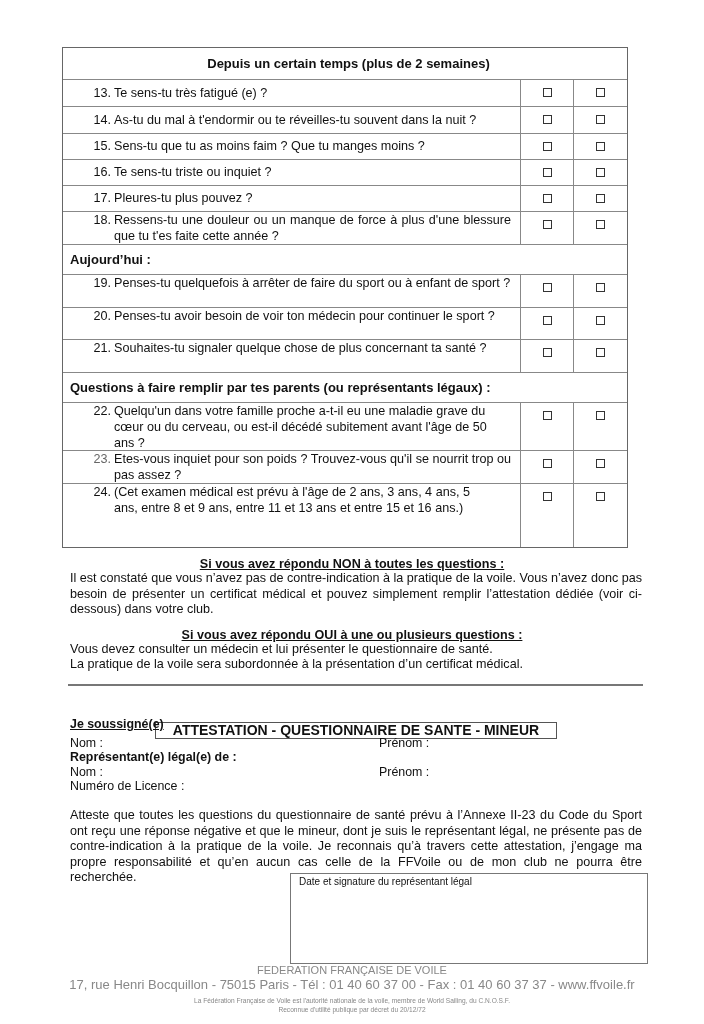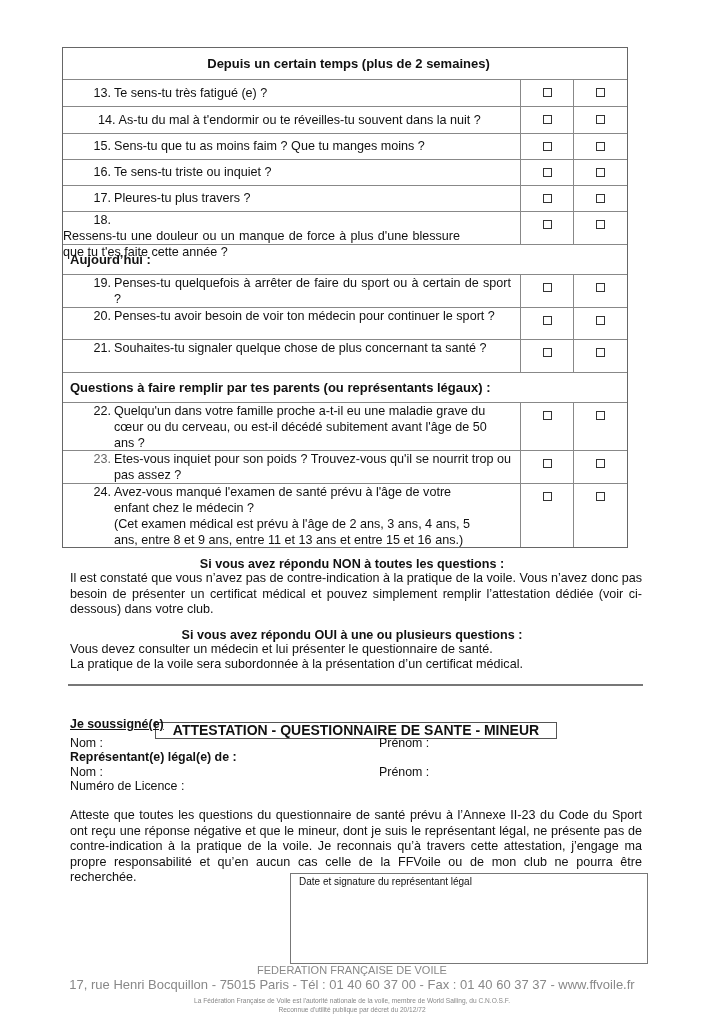--- a/index.html
+++ b/index.html
@@ -13,21 +13,21 @@
   .section-hdr { display:flex; align-items:center; padding-left:7px; font-weight:bold; font-size:13px; box-sizing:border-box; }
   .qcell { width:458px; box-sizing:border-box; display:flex; font-size:12.6px; line-height:16px; padding-top:3px; }
   .qnum { width:51px; text-align:right; padding-right:3px; flex:none; box-sizing:border-box; }
   .qnum.grey { color:#666; }
   .qtext { width:397px; text-align:justify; }
   .qtext.left { text-align:left; }
   .cb-col { width:53px; border-left:1px solid #888; box-sizing:border-box; display:flex; justify-content:center; padding-top:8px; }
   .cb-col.last { width:54px; }
   .cbox { width:9px; height:9px; border:1.3px solid #333; box-sizing:border-box; background:#fff; cursor:pointer; }
 
-  .centered-ul { position:absolute; left:0; width:704px; text-align:center; font-weight:bold; font-size:12.6px; }
+  .centered-ul { position:absolute; left:0; width:704px; text-align:center; font-weight:bold; font-size:12.6px; text-decoration:underline; }
   .para { position:absolute; left:70px; width:572px; font-size:12.6px; line-height:15.5px; text-align:justify; }
 
   .sep { position:absolute; left:68px; top:684px; width:575px; height:2px; background:#777; }
   .title-box { position:absolute; left:155px; top:722px; width:402px; height:17px; border:1px solid #555; box-sizing:border-box;
                font-weight:bold; font-size:14px; text-align:center; line-height:15px; }
   .lbl { position:absolute; font-size:12.4px; line-height:14px; }
   .bold { font-weight:bold; }
   .ul { text-decoration:underline; }
 
   .sig-box { position:absolute; left:290px; top:873px; width:358px; height:91px; border:1px solid #777; box-sizing:border-box;padding-left:7px; }
@@ -51,21 +51,21 @@
       </div>
     <div class="cb-col">
         <span class="cbox"></span>
       </div>
     <div class="cb-col last">
         <span class="cbox"></span>
       </div>
   </div>
 
   <div class="row" style="height:27px;">
-    <div class="qcell" style="padding-top:5px;justify-content:center;">
+    <div class="qcell" style="padding-top:5px;">
         <span class="qnum">14.</span>
         <span class="qtext left">As-tu du mal à t'endormir ou te réveilles-tu souvent dans la nuit ?</span>
       </div>
     <div class="cb-col">
         <span class="cbox"></span>
       </div>
     <div class="cb-col last">
         <span class="cbox"></span>
       </div>
   </div>
@@ -92,51 +92,51 @@
         <span class="cbox"></span>
       </div>
     <div class="cb-col last">
         <span class="cbox"></span>
       </div>
   </div>
 
   <div class="row" style="height:26px;">
     <div class="qcell" style="padding-top:4px;">
         <span class="qnum">17.</span>
-        <span class="qtext left">Pleures-tu plus travers ?</span>
-      </div>
-    <div class="cb-col">
-        <span class="cbox"></span>
-      </div>
-    <div class="cb-col last">
-        <span class="cbox"></span>
-      </div>
-  </div>
-
-  <div class="row" style="height:33px;">
-    <div class="qcell" style="padding-top:0px;flex-direction:column;">
+        <span class="qtext left">Pleures-tu plus pouvez ?</span>
+      </div>
+    <div class="cb-col">
+        <span class="cbox"></span>
+      </div>
+    <div class="cb-col last">
+        <span class="cbox"></span>
+      </div>
+  </div>
+
+  <div class="row" style="height:33px;">
+    <div class="qcell" style="padding-top:0px;">
         <span class="qnum">18.</span>
         <span class="qtext">Ressens-tu une douleur ou un manque de force à plus d'une blessure que tu t'es faite cette année ?</span>
       </div>
     <div class="cb-col">
         <span class="cbox"></span>
       </div>
     <div class="cb-col last">
         <span class="cbox"></span>
       </div>
   </div>
 
   <div class="row section-hdr" style="height:30px;">
     <span>Aujourd’hui :</span>
   </div>
 
   <div class="row" style="height:33px;">
     <div class="qcell" style="padding-top:0px;">
         <span class="qnum">19.</span>
-        <span class="qtext">Penses-tu quelquefois à arrêter de faire du sport ou à certain de sport ?</span>
+        <span class="qtext">Penses-tu quelquefois à arrêter de faire du sport ou à enfant de sport ?</span>
       </div>
     <div class="cb-col">
         <span class="cbox"></span>
       </div>
     <div class="cb-col last">
         <span class="cbox"></span>
       </div>
   </div>
 
   <div class="row" style="height:32px;">
@@ -192,21 +192,20 @@
       </div>
     <div class="cb-col last">
         <span class="cbox"></span>
       </div>
   </div>
 
   <div class="row" style="height:64px;">
     <div class="qcell" style="padding-top:0px;">
         <span class="qnum">24.</span>
       <span class="qtext left" style="width:370px;">
-        <span style="display:block;">Avez-vous manqué l'examen de santé prévu à l'âge de votre enfant chez le médecin ?</span>
         <span style="display:block;">(Cet examen médical est prévu à l'âge de 2 ans, 3 ans, 4 ans, 5 ans, entre 8 et 9 ans, entre 11 et 13 ans et entre 15 et 16 ans.)</span>
       </span>
     </div>
     <div class="cb-col">
         <span class="cbox"></span>
       </div>
     <div class="cb-col last">
         <span class="cbox"></span>
       </div>
   </div>

